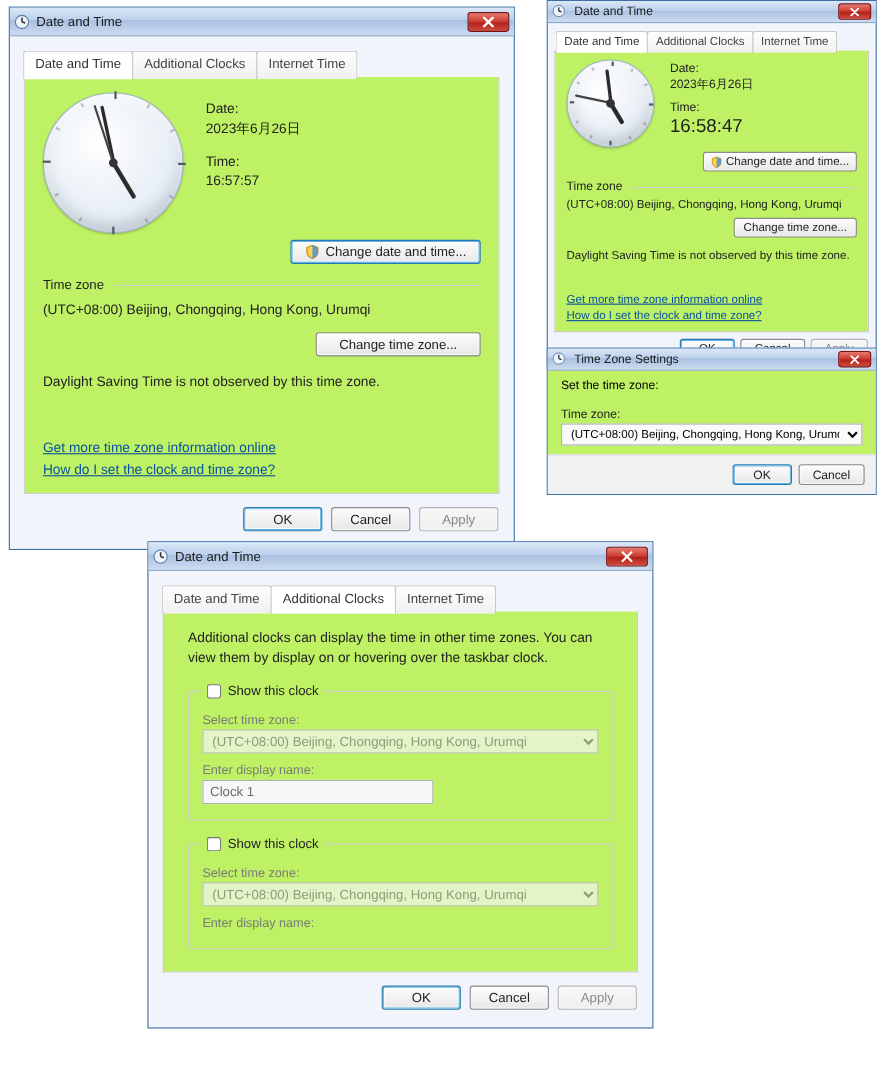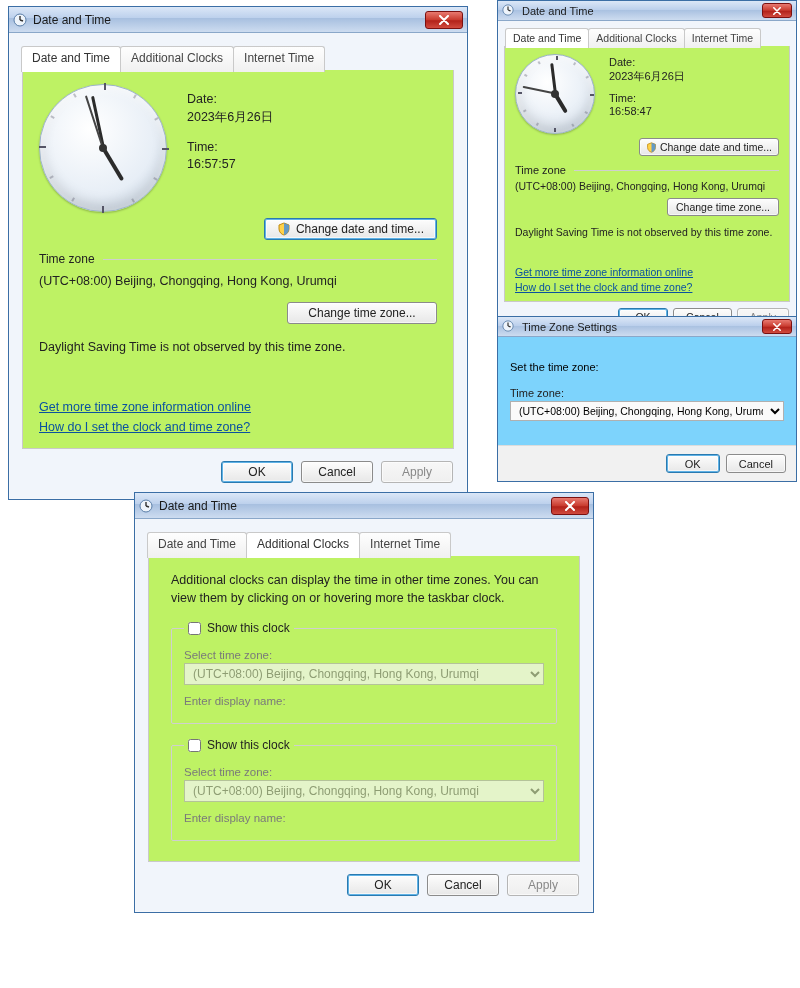--- a/index.html
+++ b/index.html
@@ -324,21 +324,21 @@
                 <div class="tick" style="transform: rotate(210deg) translate(-50%, 34px); height: 3px; opacity: 0.35;"></div>
                 <div class="tick" style="transform: rotate(240deg) translate(-50%, 34px); height: 3px; opacity: 0.35;"></div>
                 <div class="tick" style="transform: rotate(270deg) translate(-50%, 34px); height: 4px;"></div>
                 <div class="tick" style="transform: rotate(300deg) translate(-50%, 34px); height: 3px; opacity: 0.35;"></div>
                 <div class="tick" style="transform: rotate(330deg) translate(-50%, 34px); height: 3px; opacity: 0.35;"></div>
               </div>
           <div class="dt-labels" style="padding-top:2px;">
             <div class="lbl" style="font-size:11px;margin-bottom:1px;">Date:</div>
             <div class="val" style="font-size:11px;margin-bottom:8px;">2023年6月26日</div>
             <div class="lbl" style="font-size:11px;margin-bottom:1px;">Time:</div>
-            <div class="val" style="font-size:11px;margin-bottom:0;">16:58:47</div>
+            <div class="val" style="font-size:17px;margin-bottom:0;">16:58:47</div>
           </div>
         </div>
         <div class="right-btn-row" style="margin-top:4px;">
           <span class="btn" style="height:18px;font-size:10.5px;padding:0 6px;">
             <span class="shield" style="width:11px;height:11px;margin-right:3px;">
              <svg width="11" height="11" viewBox="0 0 14 14">
                     <path d="M7 1 L12 3 V7 C12 10 9.5 12.5 7 13 C4.5 12.5 2 10 2 7 V3 Z" fill="#ffd24a" stroke="#c08a12"></path>
                     <path d="M7 1 L12 3 V7 C12 10 9.5 12.5 7 13 V1 Z" fill="#4a90d9" opacity="0.85"></path>
                   </svg>
             </span>
@@ -385,21 +385,21 @@
             <line x1="7" y1="7" x2="10" y2="8" stroke="#333" stroke-width="1.4"></line>
           </svg>
     </span>
     <span class="title-text">Time Zone Settings</span>
     <span class="close-btn">
       <svg width="10" height="8" viewBox="0 0 12 10">
             <path d="M2 1 L10 9 M10 1 L2 9" stroke="#fff" stroke-width="2" stroke-linecap="round"></path>
           </svg>
     </span>
   </div>
-  <div style="padding:24px 12px; font-size:11px; background:#7dd3fc;">
+  <div style="padding:8px 12px; font-size:11px; background:#bef264;">
     <div style="margin-bottom:14px;">Set the time zone:</div>
     <div class="field-label" style="font-size:11px;">Time zone:</div>
     <select class="tz" style="height:20px;font-size:10.5px;">
       <option>(UTC+08:00) Beijing, Chongqing, Hong Kong, Urumqi</option>
     </select>
   </div>
   <div class="dlg-buttons" style="padding:8px 10px;gap:6px;">
     <span class="btn default" style="height:19px;font-size:11px;min-width:54px;">
           <span>OK</span>
         </span>
@@ -426,32 +426,33 @@
     </span>
   </div>
   <div class="inner-frame" style="border:none;background:transparent;">
     <div class="tabs" style="border:none;background:transparent;padding:6px 6px 0 6px;">
       <div class="tab inactive">Date and Time</div>
       <div class="tab active">Additional Clocks</div>
       <div class="tab inactive">Internet Time</div>
     </div>
     <div class="tab-body-wrap">
       <div class="tab-body" style="padding:16px 22px;">
-        <div class="tb-body-text" style="line-height:1.4;">Additional clocks can display the time in other time zones. You can view them by clicking on or hovering more the taskbar clock.</div>
+        <div class="tb-body-text" style="line-height:1.4;">Additional clocks can display the time in other time zones. You can view them by display on or hovering over the taskbar clock.</div>
 
         <fieldset class="clockbox">
           <legend class="check-row">
             <input type="checkbox" style="">
             <span>Show this clock</span>
           </legend>
           <div class="field-label disabled-label">Select time zone:</div>
           <select class="tz" disabled="">
             <option>(UTC+08:00) Beijing, Chongqing, Hong Kong, Urumqi</option>
           </select>
           <div class="field-label disabled-label" style="margin-top:10px;">Enter display name:</div>
+          <input class="txt" disabled="" value="Clock 1" style="">
         </fieldset>
 
         <fieldset class="clockbox">
           <legend class="check-row">
             <input type="checkbox" style="">
             <span>Show this clock</span>
           </legend>
           <div class="field-label disabled-label">Select time zone:</div>
           <select class="tz" disabled="">
             <option>(UTC+08:00) Beijing, Chongqing, Hong Kong, Urumqi</option>

